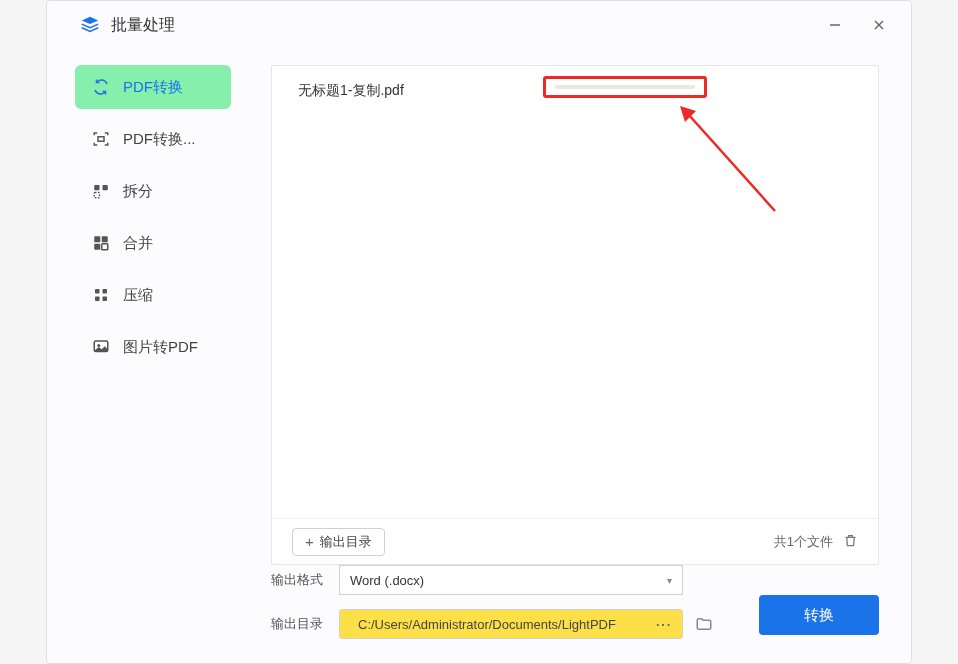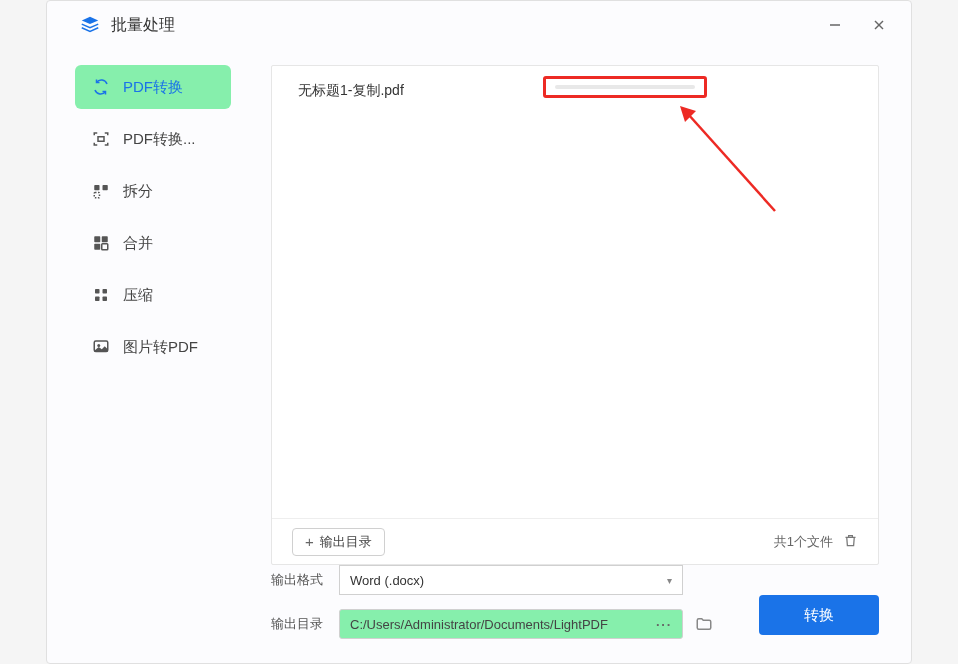--- a/index.html
+++ b/index.html
@@ -208,24 +208,24 @@
   position: absolute;
   right: 10px;
   color: #888;
   font-size: 10px;
 }
 .path-box {
   width: 344px;
   height: 30px;
   border: 1px solid #d0d0d0;
   border-radius: 3px;
-  background: #86efac;
-  display: flex;
-  align-items: center;
-  padding: 0 10px;
+  background: #fde047;
+  display: flex;
+  align-items: center;
+  padding: 0 18px;
   font-size: 13px;
   color: #444;
   position: relative;
 }
 .path-more {
   position: absolute;
   right: 10px;
   color: #666;
   font-weight: bold;
   cursor: pointer;

